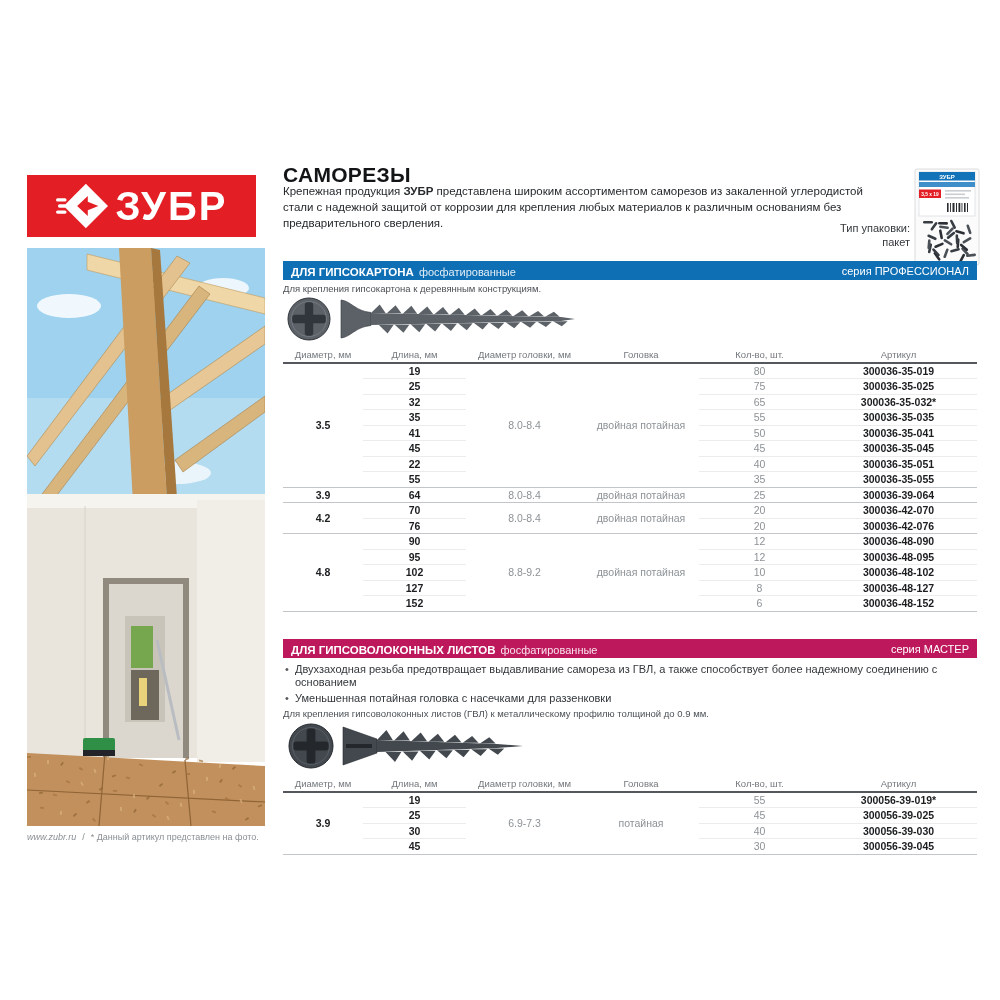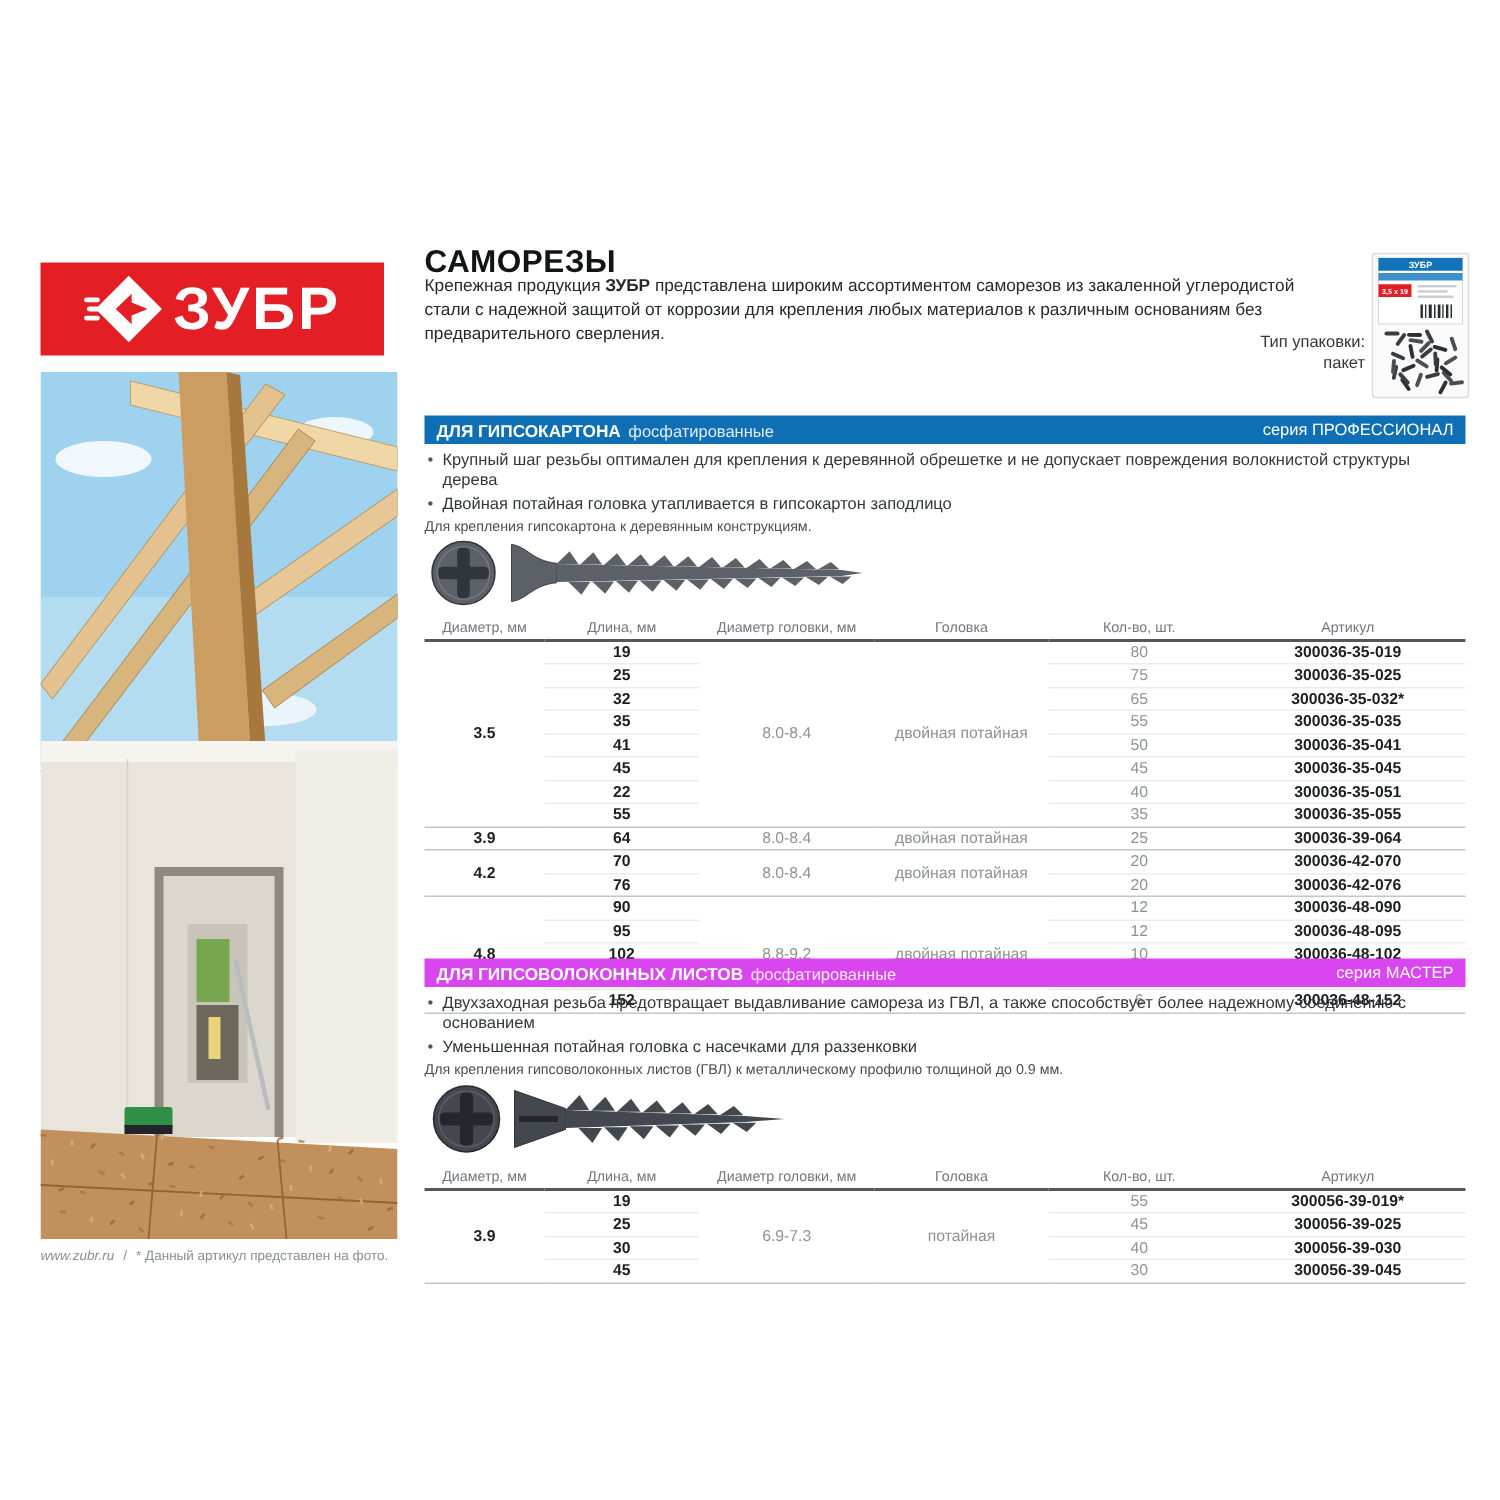--- a/index.html
+++ b/index.html
@@ -16,21 +16,21 @@
   #footer .site { color:#8a8f94; text-decoration:none;font-style:italic; }
 
   
   #title { position:absolute; left:283px; top:163px; font-size:21px; font-weight:800; color:#121416; letter-spacing:.3px; }
   #intro { position:absolute; left:283px; top:184px; width:600px; font-size:11.5px; line-height:1.38; color:#26292c; }
   #pack-label { position:absolute; left:770px; top:221px; width:140px; text-align:right; font-size:11px; color:#34383c; line-height:1.3; }
   #package { position:absolute; left:914px; top:168px; }
 
   
   .section { position:absolute; left:283px; width:694px; }
-  #section-0 { top:277px; }
+  #section-0 { top:261px; }
   #section-1 { top:639px; }
   .bar { height:19px; display:flex; align-items:center; justify-content:space-between; padding:0 8px; color:#fff; }
   .bar .h { font-weight:700; font-size:11.5px; }
   .bar .q { font-weight:400; font-size:11px; color:rgba(255,255,255,.88); margin-left:5px; }
   .bar .series { font-weight:400; font-size:11px; }
   .bullets { margin-top:5px; }
   .bullets li { list-style:none; font-size:11px; color:#33373b; line-height:1.22; padding-left:12px; position:relative; margin-bottom:2px; }
   .bullets li::before { content:"•"; position:absolute; left:2px; color:#54585c; }
   .caption { margin-top:3px; font-size:9.5px; color:#4b5055; }
   .screw-wrap { margin:3px 0 1px 2px; }
@@ -207,24 +207,20 @@
         <rect x="17" y="83" width="10" height="2.6" rx="1.3" fill="#383d43" transform="rotate(48 22 84.3)"></rect>
         <rect x="10" y="75" width="10" height="2.6" rx="1.3" fill="#4a5056" transform="rotate(95 15 76.3)"></rect>
       </g>
   </svg>
 
   <div class="section" id="section-0">
     <div class="bar" style="background: rgb(15, 111, 180);">
       <div><span class="h">ДЛЯ ГИПСОКАРТОНА</span><span class="q">фосфатированные</span></div>
       <span class="series">серия ПРОФЕССИОНАЛ</span>
     </div>
-    <ul class="bullets">
-      <li>Крупный шаг резьбы оптимален для крепления к деревянной обрешетке и не допускает повреждения волокнистой структуры дерева</li>
-      <li>Двойная потайная головка утапливается в гипсокартон заподлицо</li>
-    </ul>
     <div class="caption">Для крепления гипсокартона к деревянным конструкциям.</div>
     <div class="screw-wrap"><svg id="screw1" width="300" height="44" viewBox="0 0 300 44">
           <circle cx="24" cy="22" r="21" fill="#5b6167" stroke="#31363c" stroke-width="1"></circle>
           <circle cx="24" cy="22" r="17.5" fill="none" stroke="#868c93" stroke-width="1" opacity="0.55"></circle>
           <rect x="19.8" y="5.199999999999999" width="8.4" height="33.6" rx="2.8000000000000003" fill="#31363c"></rect>
           <rect x="7.199999999999999" y="17.8" width="33.6" height="8.4" rx="2.8000000000000003" fill="#31363c"></rect>
           <path d="M56,3 C66,4 70,14 86,15.5 L86,28.5 C70,30 66,40 56,41 Z" fill="#5b6167" stroke="#31363c" stroke-width="0.6"></path>
           <path d="M86,16 L276,20 L290,22 L276,24 L86,28 Z" fill="#5b6167"></path>
           <path d="M86,16 L94.70833333333333,7.5 L100.56666666666666,16 Z" fill="#5b6167"></path>
           <path d="M93.91666666666667,28 L102.625,36.5 L108.48333333333333,28 Z" fill="#5b6167"></path>
@@ -361,21 +357,21 @@
           <tr>
             <td class="c-len">152</td>
             <td class="c-qty">6</td>
             <td class="c-art">300036-48-152</td>
           </tr>
         </tbody>
       </table>
   </div>
 
   <div class="section" id="section-1">
-    <div class="bar" style="background: #d946ef;">
+    <div class="bar" style="background: #be185d;">
       <div><span class="h">ДЛЯ ГИПСОВОЛОКОННЫХ ЛИСТОВ</span><span class="q">фосфатированные</span></div>
       <span class="series">серия МАСТЕР</span>
     </div>
     <ul class="bullets">
       <li>Двухзаходная резьба предотвращает выдавливание самореза из ГВЛ, а также способствует более надежному соединению с основанием</li>
       <li>Уменьшенная потайная головка с насечками для раззенковки</li>
     </ul>
     <div class="caption">Для крепления гипсоволоконных листов (ГВЛ) к металлическому профилю толщиной до 0.9 мм.</div>
     <div class="screw-wrap"><svg id="screw2" width="250" height="48" viewBox="0 0 250 48">
           <circle cx="26" cy="24" r="22" fill="#42484e" stroke="#24282d" stroke-width="1"></circle>

